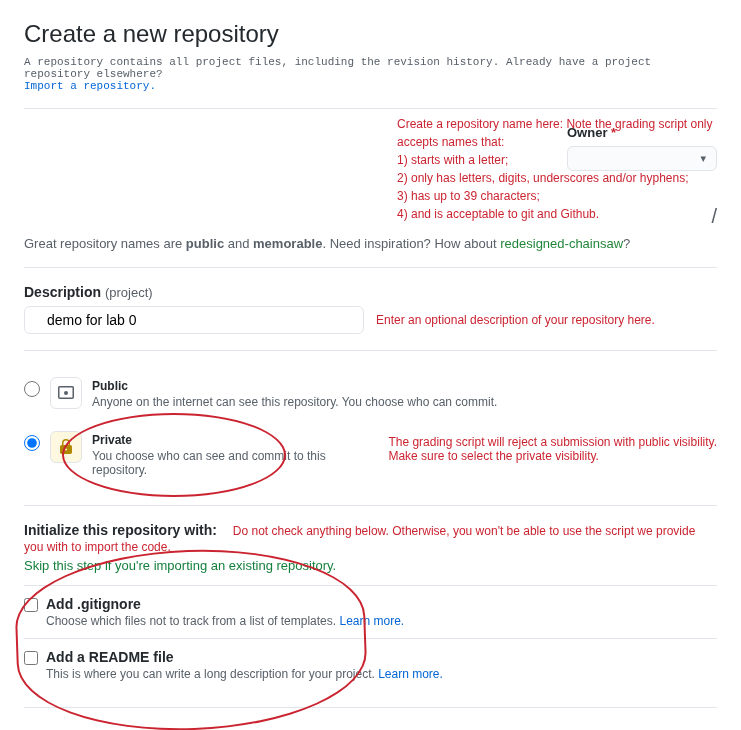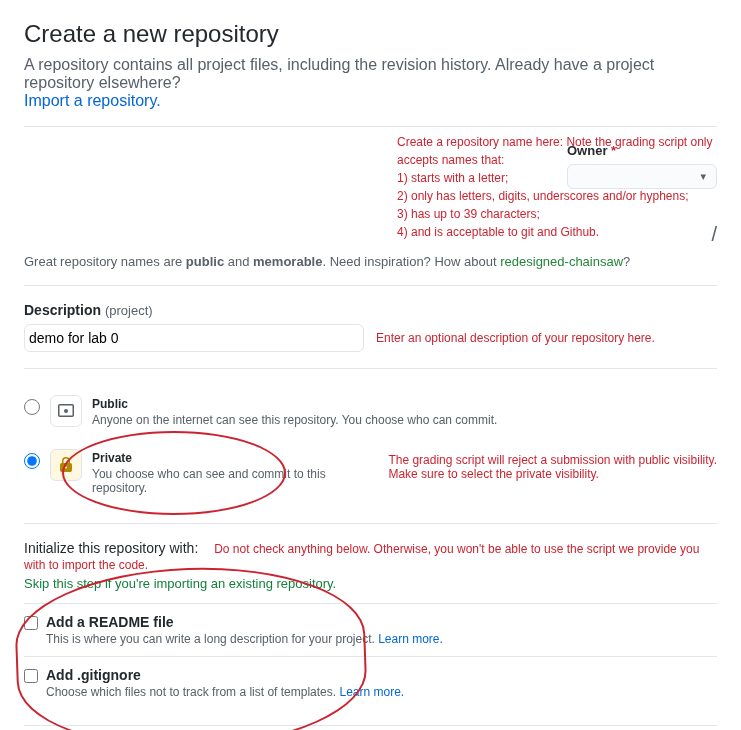--- a/index.html
+++ b/index.html
@@ -12,23 +12,24 @@
       width: 741px;
       min-height: 730px;
     }
     h1 {
       font-size: 24px;
       font-weight: 400;
       color: #24292e;
       margin-bottom: 8px;
     }
     .subtitle {
-      font-size: 16px;
+      font-size: 11px;
       color: #586069;
       margin-bottom: 16px;
+      font-family: Liberation Mono, monospace;
     }
     .link {
       color: #0366d6;
       text-decoration: none;
       cursor: pointer;
     }
     .divider {
       border: none;
       border-top: 1px solid #e1e4e8;
       margin: 16px 0;
@@ -107,21 +108,21 @@
       font-size: 13px;
     }
     .description-row {
       display: flex;
       align-items: center;
       gap: 12px;
     }
     .description-input {
       border: 1px solid #e1e4e8;
       border-radius: 6px;
-      padding: 5px 4px;
+      padding: 5px 22px;
       font-size: 14px;
       width: 340px;
       background: #fff;
     }
     .description-annotation {
       font-size: 12px;
       color: #cb2431;
       flex: 1;
     }
     .visibility-section {
@@ -185,21 +186,21 @@
       border: 2.5px solid #cb2431;
       border-radius: 50%;
       pointer-events: none;
     }
     .initialize-section {
       margin: 16px 0;
       position: relative;
     }
     .initialize-title {
       font-size: 14px;
-      font-weight: 400;
+      font-weight: 700;
       display: inline;
     }
     .initialize-annotation {
       font-size: 12px;
       color: #cb2431;
       margin-left: 12px;
       display: inline;
     }
     .initialize-subtitle {
       font-size: 13px;
@@ -346,34 +347,34 @@
     <span class="initialize-title">Initialize this repository with:</span>
     <span class="initialize-annotation">Do not check anything below. Otherwise, you won't be able to use the script we provide you with to import the code.</span>
   </div>
   <div class="initialize-subtitle">Skip this step if you're importing an existing repository.</div>
 
   <div class="do-not-check-circle"></div>
 
   <div class="checkbox-option">
     <input type="checkbox" class="checkbox-input" style="">
     <div class="checkbox-content">
+      <div class="checkbox-title">Add .gitignore</div>
+      <div class="checkbox-desc">
+        <span>Choose which files not to track from a list of templates.</span>
+        <a class="link">Learn more.</a>
+      </div>
+    </div>
+  </div>
+
+  <div class="checkbox-option">
+    <input type="checkbox" class="checkbox-input" style="">
+    <div class="checkbox-content">
       <div class="checkbox-title">Add a README file</div>
       <div class="checkbox-desc">
         <span>This is where you can write a long description for your project.</span>
         <a class="link">Learn more.</a>
       </div>
     </div>
   </div>
 
-  <div class="checkbox-option">
-    <input type="checkbox" class="checkbox-input" style="">
-    <div class="checkbox-content">
-      <div class="checkbox-title">Add .gitignore</div>
-      <div class="checkbox-desc">
-        <span>Choose which files not to track from a list of templates.</span>
-        <a class="link">Learn more.</a>
-      </div>
-    </div>
-  </div>
-
 </div>
 
 <hr class="divider">
 
 </body></html>

